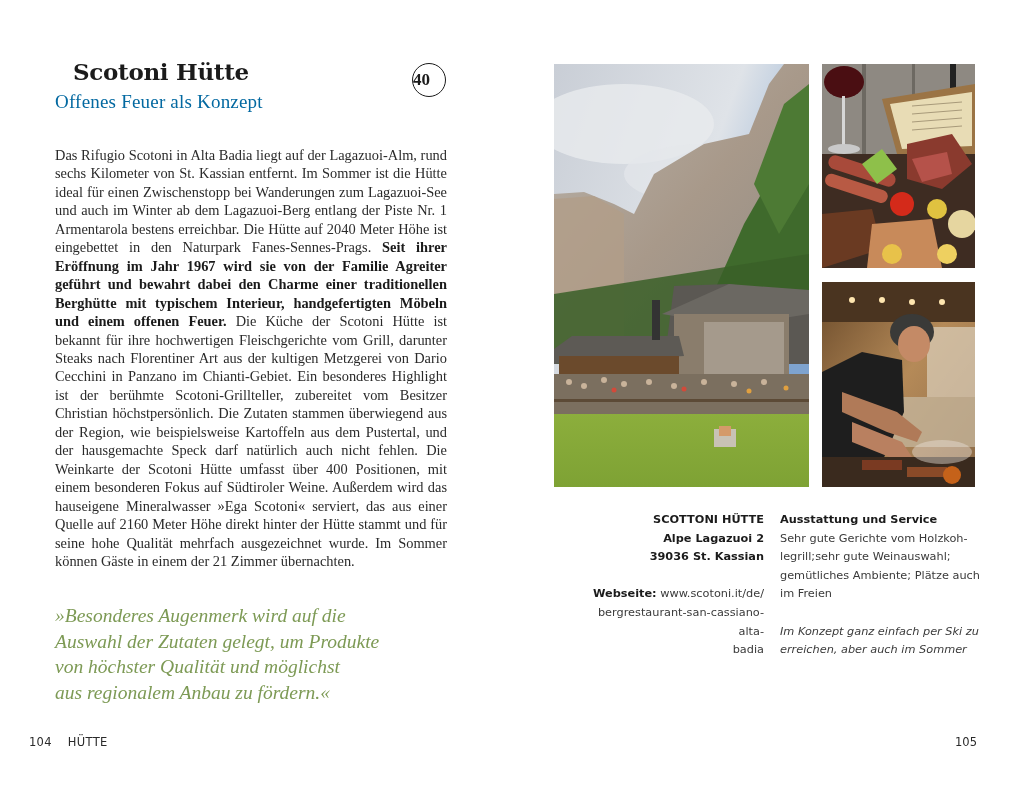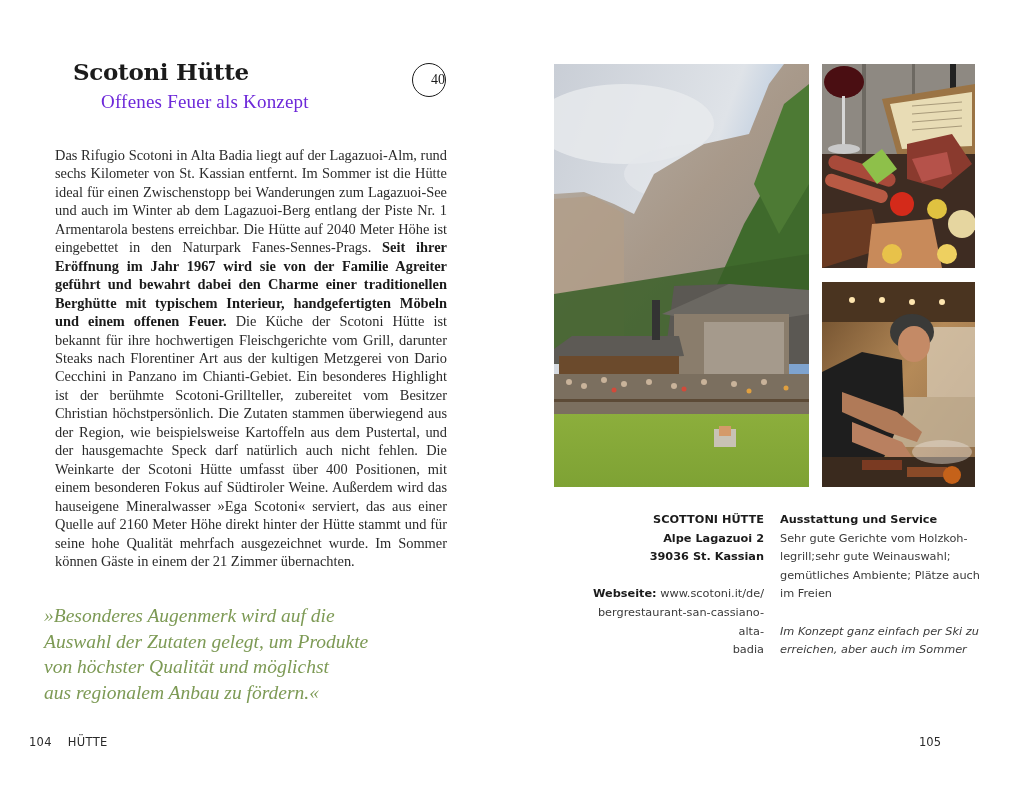--- a/index.html
+++ b/index.html
@@ -6,52 +6,51 @@
   html, body { width: 1020px; height: 786px; background: #ffffff; overflow: hidden; }
   body { position: relative; font-family: "DejaVu Serif", serif; color: #1e1e1e; }
 
   .title {
     position: absolute; left: 55px; top: 58px;
     font-family: "DejaVu Serif", serif; font-weight: bold;
     font-size: 23px; letter-spacing: -0.3px; color: #1b1b1b; margin-left: 18px;
   }
   .subtitle {
     position: absolute; left: 55px; top: 91px;
-    font-family: "Liberation Serif", serif; font-size: 19px; color: #6d28d9;
+    font-family: "Liberation Serif", serif; font-size: 19px; color: #0369a1;
     letter-spacing: 0.2px;
-    margin-left: 46px;
   }
   .badge {
     position: absolute; left: 412px; top: 63px; width: 34px; height: 34px;
     border: 1.5px solid #1b1b1b; border-radius: 50%;
-    display: flex; align-items: center; justify-content: flex-end;
-    font-family: "Liberation Serif", serif; font-weight: normal; font-size: 14px; color: #1b1b1b;
+    display: flex; align-items: center; justify-content: flex-start;
+    font-family: "Liberation Serif", serif; font-weight: bold; font-size: 17px; color: #1b1b1b;
   }
 
   .body-text {
     position: absolute; left: 55px; top: 146px; width: 392px;
     font-family: "Liberation Serif", serif; font-size: 14.4px; line-height: 18.45px;
     text-align: justify; color: #2a2a2a; hyphens: manual;
   }
   .body-text b { font-weight: bold; color: #1a1a1a; }
 
   .quote {
-    position: absolute; left: 44px; top: 603px; width: 360px;
+    position: absolute; left: 55px; top: 603px; width: 360px;
     font-family: "Liberation Serif", serif; font-style: italic;
     font-size: 19.5px; line-height: 25.5px; color: #7d9a55;
   }
   .quote span { display: block; white-space: nowrap; }
 
   .footer-left {
     position: absolute; left: 29px; top: 735px;
     font-family: "DejaVu Sans", sans-serif; font-size: 11.5px; color: #2a2a2a; letter-spacing: 0.3px;
   }
   .footer-left .pg { margin-right: 16px; }
   .footer-right {
-    position: absolute; left: 919px; top: 735px;
+    position: absolute; left: 955px; top: 735px;
     font-family: "DejaVu Sans", sans-serif; font-size: 11.5px; color: #2a2a2a;
   }
 
   .photo { position: absolute; overflow: hidden; }
   .photo-hut { left: 554px; top: 64px; width: 255px; height: 423px; }
   .photo-food { left: 822px; top: 64px; width: 153px; height: 204px; }
   .photo-chef { left: 822px; top: 282px; width: 153px; height: 205px; }
   .photo svg { display: block; width: 100%; height: 100%; }
 
   .info-col {

